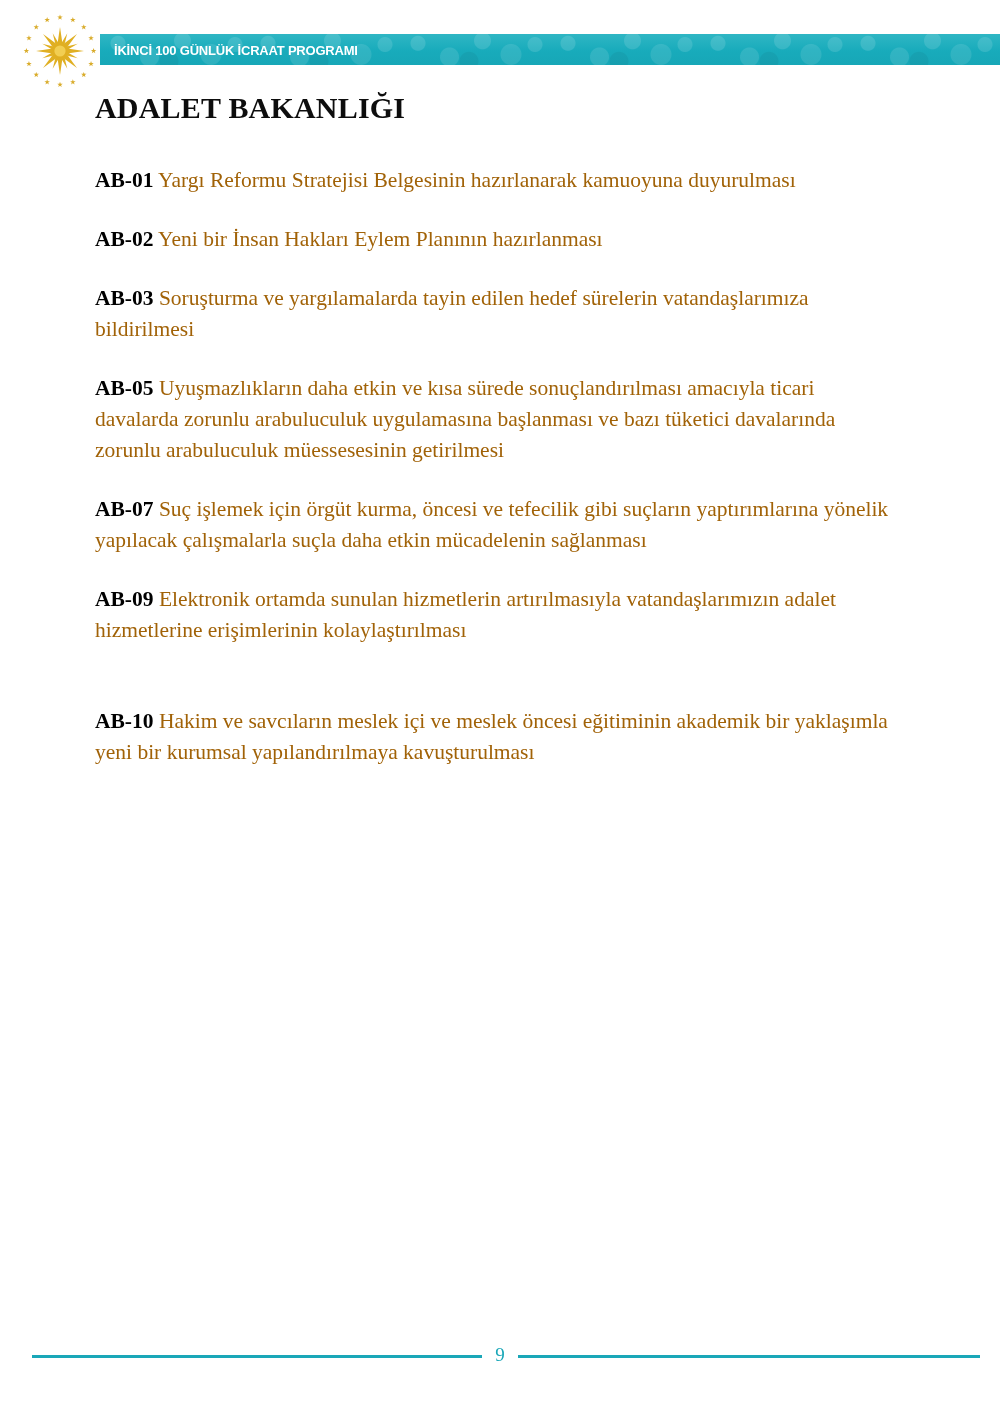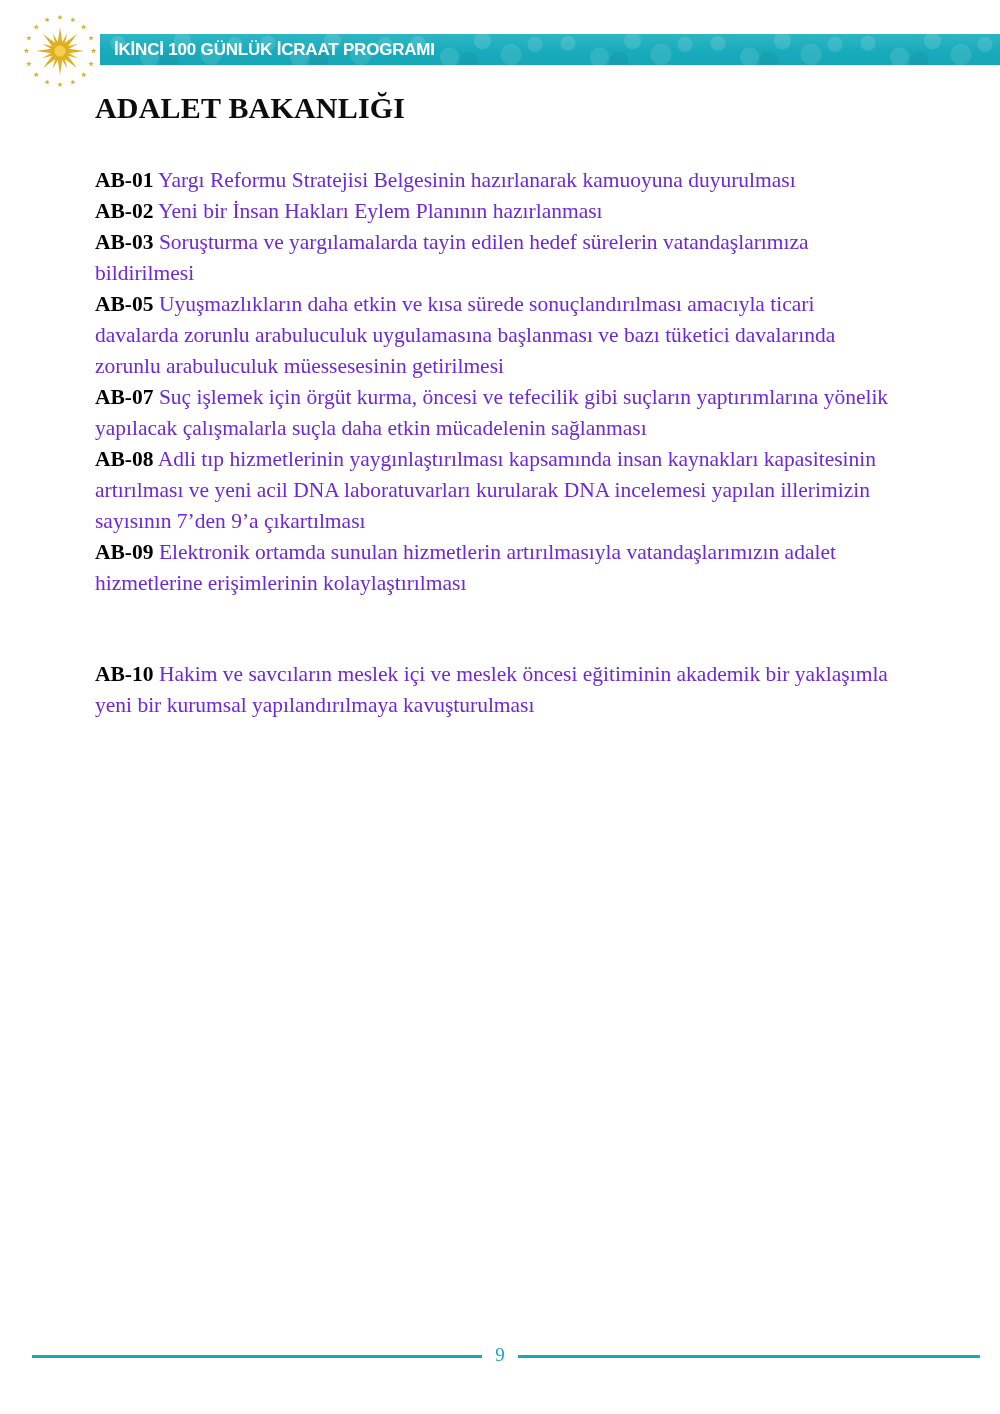--- a/index.html
+++ b/index.html
@@ -53,21 +53,21 @@
   }
 
   .header-banner-text {
     position: absolute;
     left: 14px;
     top: 50%;
     transform: translateY(-50%);
     color: #ffffff;
     font-family: "Liberation Sans", "DejaVu Sans", sans-serif;
     font-weight: bold;
-    font-size: 17px;
+    font-size: 13px;
     letter-spacing: -0.2px;
     white-space: nowrap;
   }
 
   
   .content {
     position: absolute;
     left: 95px;
     top: 85px;
     width: 800px;
@@ -86,32 +86,33 @@
   .item-list {
     margin: 0;
     padding: 0;
     list-style: none;
   }
 
   .item {
     font-size: 21.5px;
     line-height: 31px;
     color: #141414;
+    margin-top: 28px;
     text-align: left;
   }
 
   .item.first { margin-top: 40px; }
   .item.extra-gap { margin-top: 60px; }
 
   .item-code {
     font-weight: bold;
     color: #000000;
   }
 
-  .item-text { color: #6d28d9; }
+  .item-text { color: #a16207; }
 
   
   .page-footer {
     position: absolute;
     left: 0;
     top: 1340px;
     width: 1000px;
     height: 40px;
   }
 
@@ -258,21 +259,20 @@
 <div class="content">
 
   <h1 class="doc-title">ADALET BAKANLIĞI</h1>
 
   <ul class="item-list" id="item-list">
       <li class="item first"><span class="item-code">AB-01</span> <span class="item-text">Yargı Reformu Stratejisi Belgesinin hazırlanarak kamuoyuna duyurulması</span></li>
       <li class="item"><span class="item-code">AB-02</span> <span class="item-text">Yeni bir İnsan Hakları Eylem Planının hazırlanması</span></li>
       <li class="item"><span class="item-code">AB-03</span> <span class="item-text">Soruşturma ve yargılamalarda tayin edilen hedef sürelerin vatandaşlarımıza bildirilmesi</span></li>
       <li class="item"><span class="item-code">AB-05</span> <span class="item-text">Uyuşmazlıkların daha etkin ve kısa sürede sonuçlandırılması amacıyla ticari davalarda zorunlu arabuluculuk uygulamasına başlanması ve bazı tüketici davalarında zorunlu arabuluculuk müessesesinin getirilmesi</span></li>
       <li class="item"><span class="item-code">AB-07</span> <span class="item-text">Suç işlemek için örgüt kurma, öncesi ve tefecilik gibi suçların yaptırımlarına yönelik yapılacak çalışmalarla suçla daha etkin mücadelenin sağlanması</span></li>
-      <li class="item"><span class="item-code">AB-08</span> <span class="item-text">Adli tıp hizmetlerinin yaygınlaştırılması kapsamında insan kaynakları kapasitesinin artırılması ve yeni acil DNA laboratuvarları kurularak DNA incelemesi yapılan illerimizin sayısının 7’den 9’a çıkartılması</span></li>
       <li class="item"><span class="item-code">AB-09</span> <span class="item-text">Elektronik ortamda sunulan hizmetlerin artırılmasıyla vatandaşlarımızın adalet hizmetlerine erişimlerinin kolaylaştırılması</span></li>
       <li class="item extra-gap"><span class="item-code">AB-10</span> <span class="item-text">Hakim ve savcıların meslek içi ve meslek öncesi eğitiminin akademik bir yaklaşımla yeni bir kurumsal yapılandırılmaya kavuşturulması</span></li>
     </ul>
 </div>
 
 <div class="page-footer">
   <div class="footer-rule left"></div>
   <div class="page-number">9</div>
   <div class="footer-rule right"></div>
 </div>

